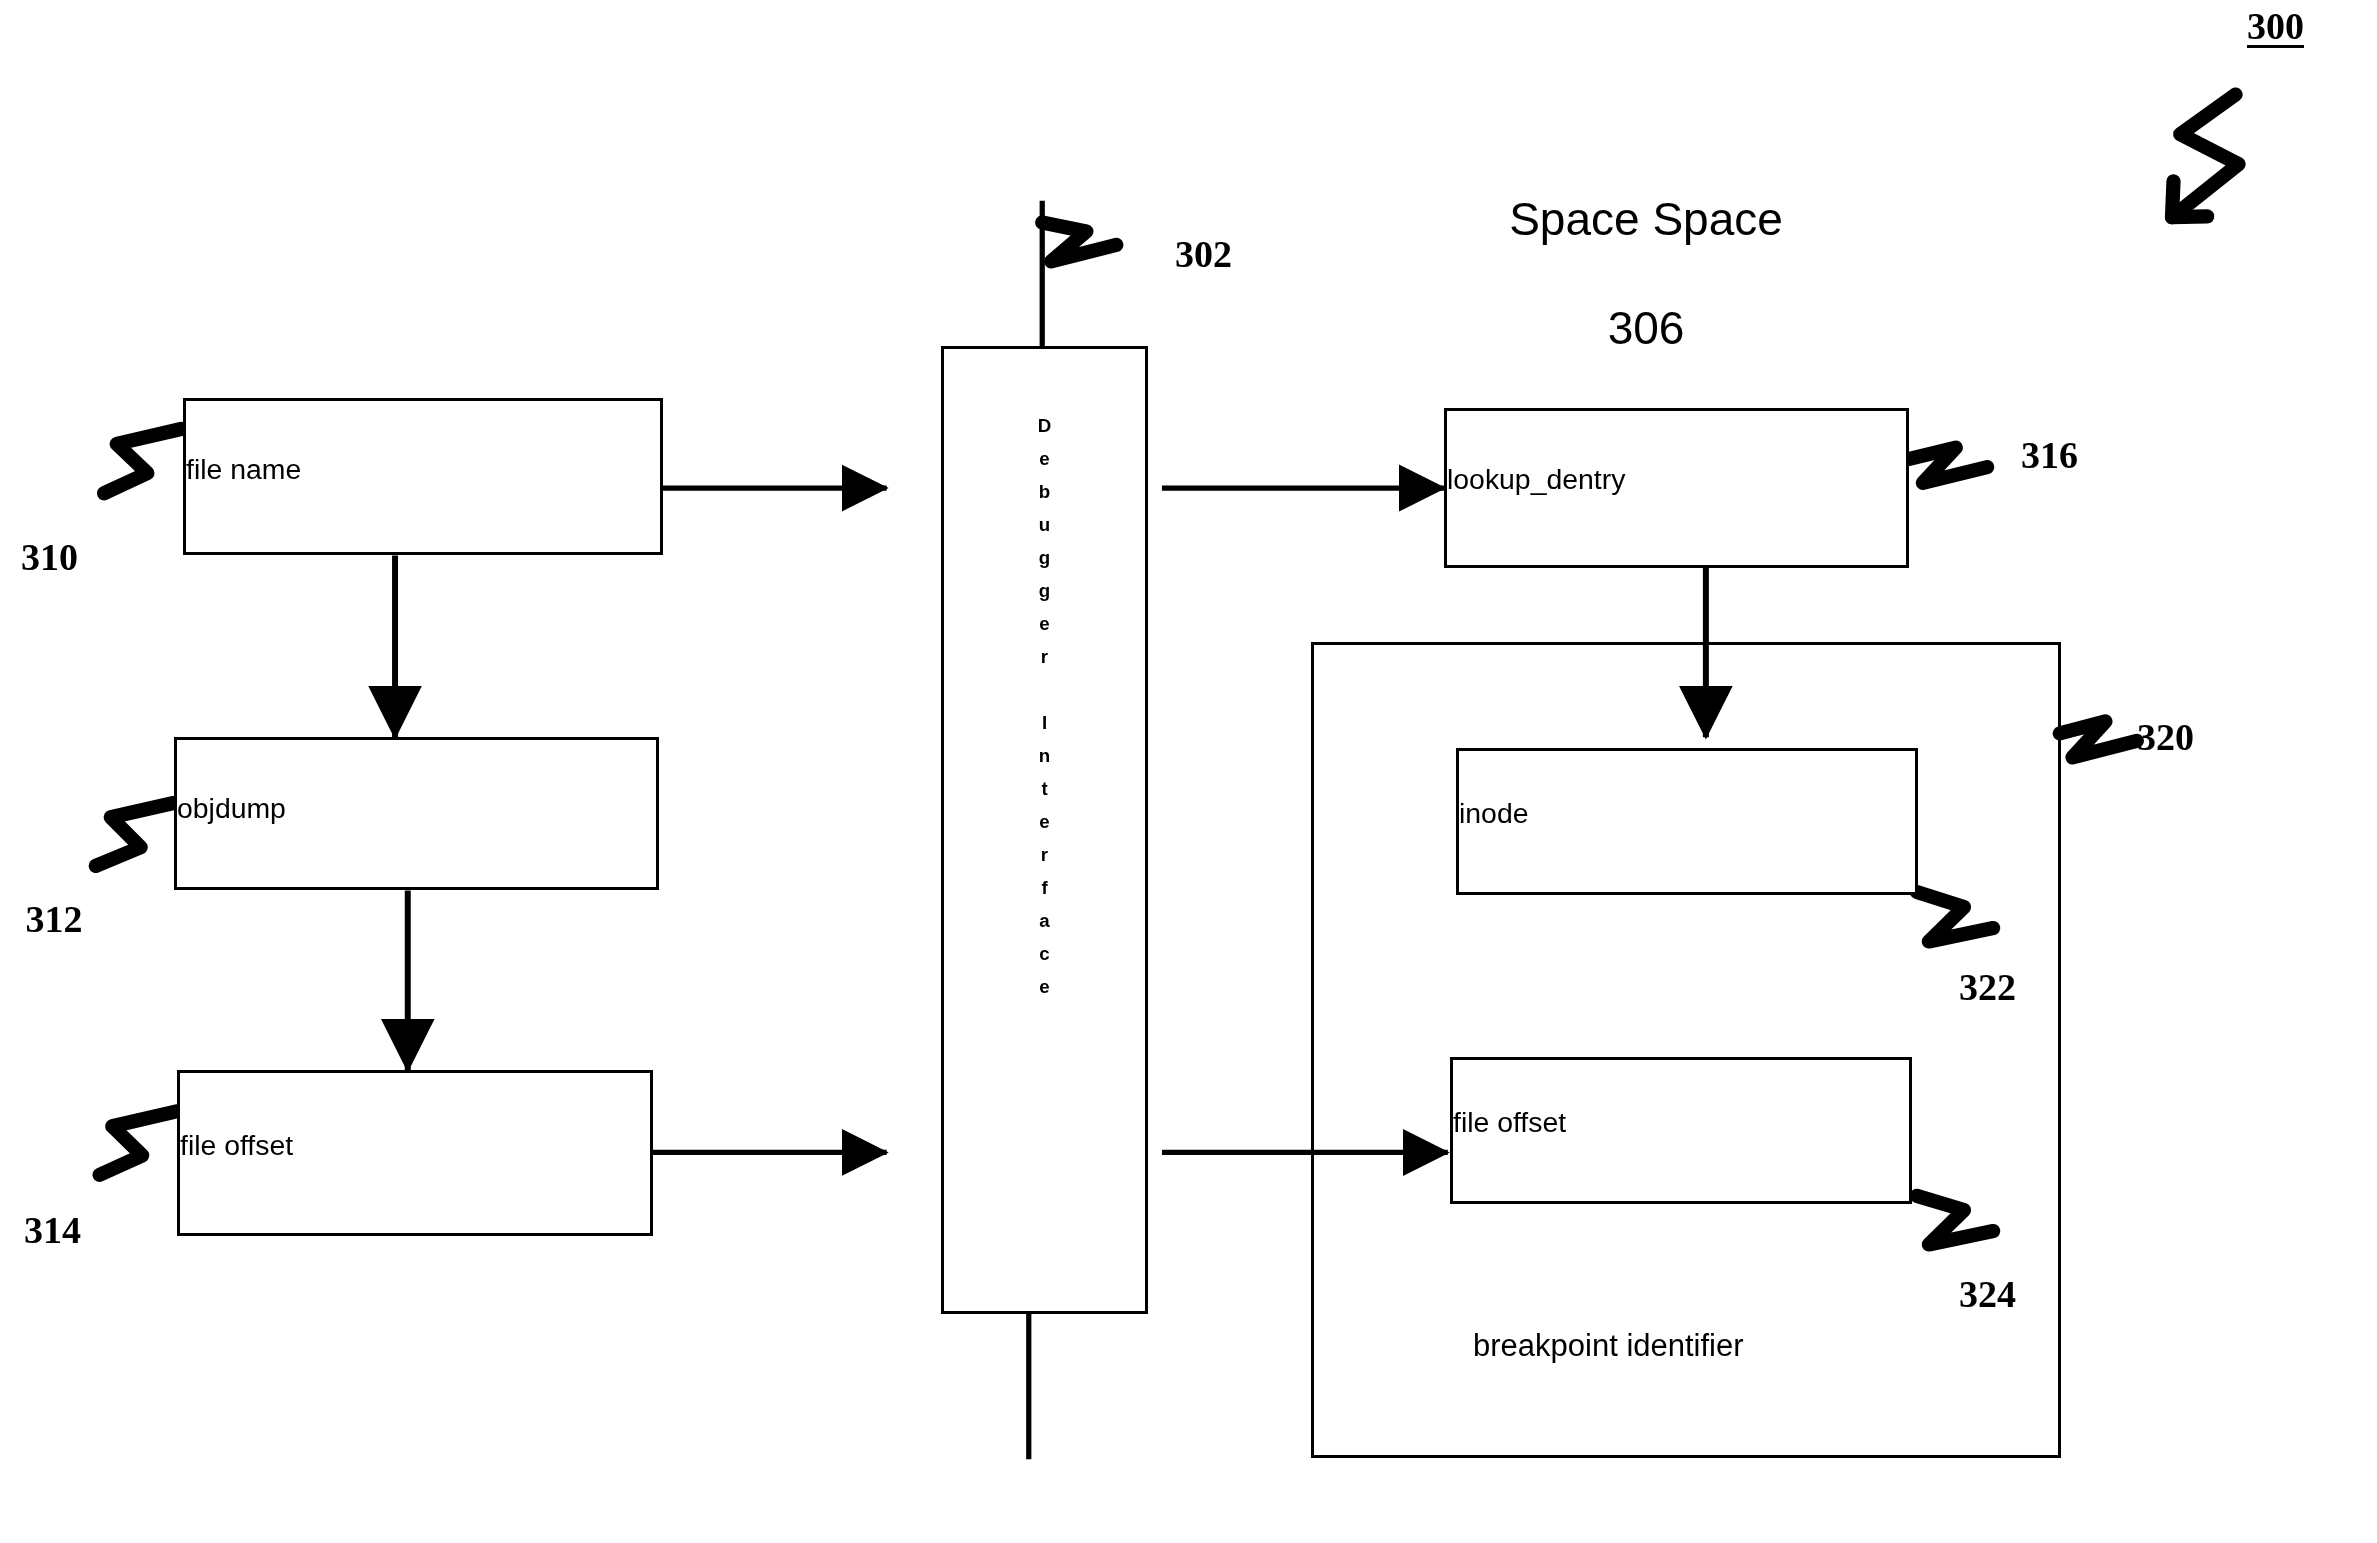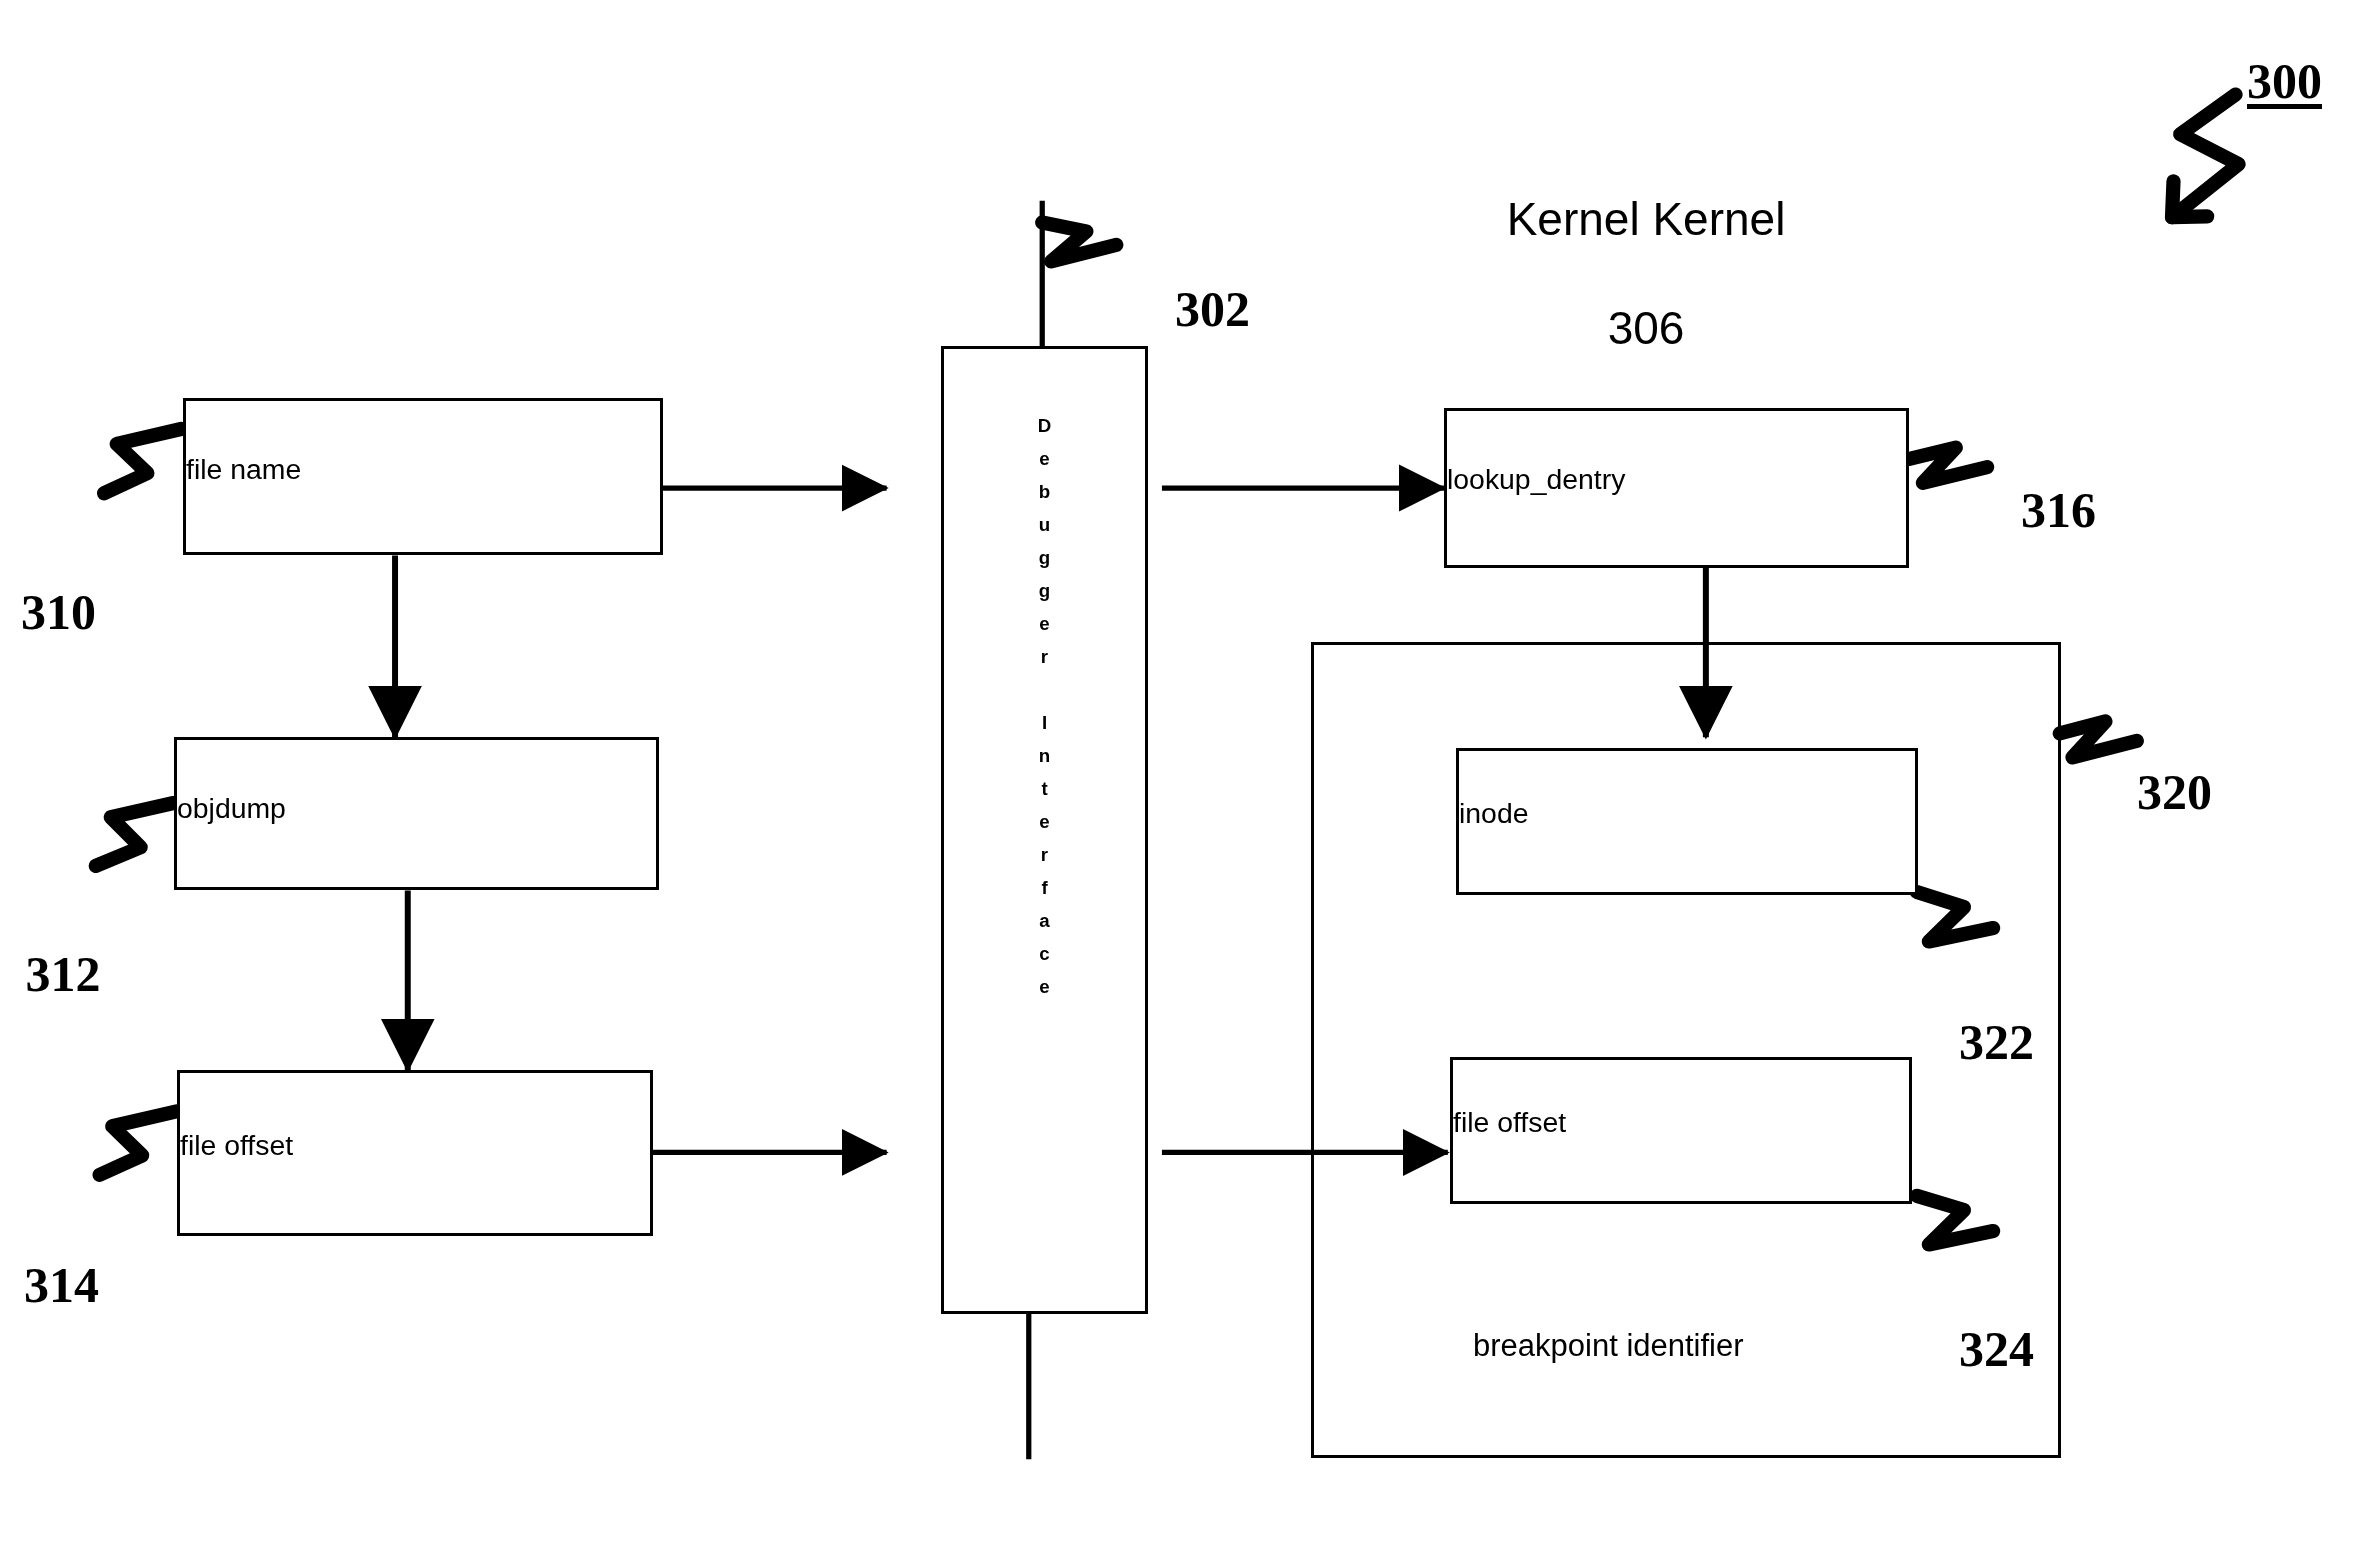--- a/index.html
+++ b/index.html
@@ -46,24 +46,23 @@
     font-family: "Liberation Sans", sans-serif;
     font-size: 46px;
     line-height: 1.18;
     color: #000000;
     white-space: pre-line;
   }
   .refnum {
     position: absolute;
     font-family: "Liberation Serif", serif;
     font-weight: bold;
-    font-size: 50px;
+    font-size: 38px;
     color: #000000;
     white-space: nowrap;
-    margin-top: 48px;
   }
   .refnum.underlined {
     text-decoration: underline;
     text-underline-offset: 6px;
   }
   .vert-text {
     position: absolute;
     left: 0;
     right: 0;
     text-align: center;
@@ -160,21 +159,21 @@
 
       <path d="M2562,1598 L2625,1617 L2578,1663 L2664,1645"></path>
 
       <path d="M2988,126 L2914,179 L2992,219 L2903,290"></path>
       <path d="M2903,290 L2905,242 M2903,290 L2950,289"></path>
     </g>
   </svg>
 
 
   <div class="section-title" style="left:1414px; top:138px; width:464px;">
-    <div>Kernel Kernel</div>
+    <div>Space Space</div>
     <div>306</div>
   </div>
 
   <div class="refnum underlined" style="left:2247px; top:3.7px;">300</div>
 
   <div class="box" style="left:183px; top:398px; width:480px; height:157px;">
     <div class="box-label" style="top:52px; font-size:28.4px;">file name</div>
   </div>
   <div class="refnum" style="left:21px; top:535px;">310</div>
 

